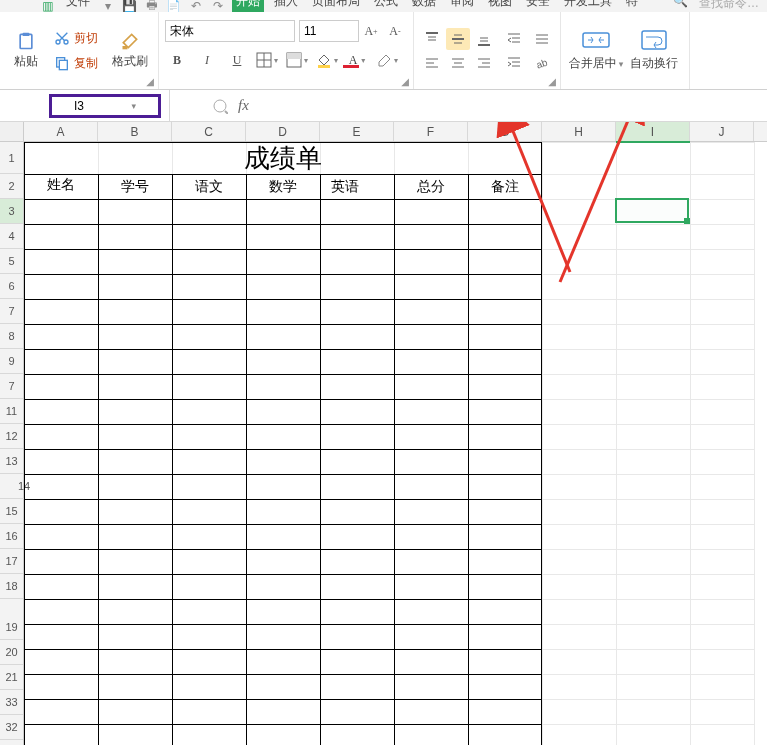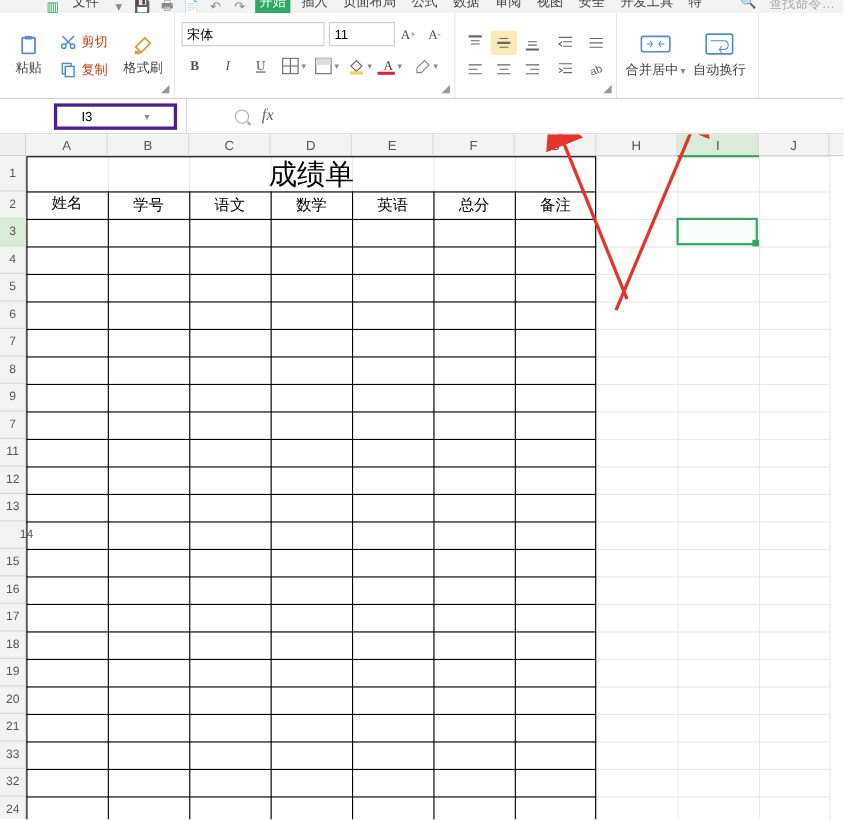--- a/index.html
+++ b/index.html
@@ -533,21 +533,21 @@
       <div class="row-h" style="height: 25px;">9</div>
       <div class="row-h" style="height: 25px;">7</div>
       <div class="row-h" style="height: 25px;">11</div>
       <div class="row-h" style="height: 25px;">12</div>
       <div class="row-h" style="height: 25px;">13</div>
       <div class="row-h" style="height: 25px; padding-left: 24px;">14</div>
       <div class="row-h" style="height: 25px;">15</div>
       <div class="row-h" style="height: 25px;">16</div>
       <div class="row-h" style="height: 25px;">17</div>
       <div class="row-h" style="height: 25px;">18</div>
-      <div class="row-h" style="height: 25px;">19</div>
+      <div class="row-h" style="height: 25px; margin-top: 16px;">19</div>
       <div class="row-h" style="height: 25px;">20</div>
       <div class="row-h" style="height: 25px;">21</div>
       <div class="row-h" style="height: 25px;">33</div>
       <div class="row-h" style="height: 25px;">32</div>
       <div class="row-h" style="height: 25px;">24</div>
     </div>
   <div class="grid" id="grid">
       <div class="gridlines-v" style="left: 0px; top: 0px; width: 1px; height: 632px;"></div>
       <div class="gridlines-v" style="left: 74px; top: 0px; width: 1px; height: 632px;"></div>
       <div class="gridlines-v" style="left: 148px; top: 0px; width: 1px; height: 632px;"></div>
@@ -581,21 +581,21 @@
       <div class="gridlines-h" style="top: 482px; left: 0px; height: 1px; width: 730px;"></div>
       <div class="gridlines-h" style="top: 507px; left: 0px; height: 1px; width: 730px;"></div>
       <div class="gridlines-h" style="top: 532px; left: 0px; height: 1px; width: 730px;"></div>
       <div class="gridlines-h" style="top: 557px; left: 0px; height: 1px; width: 730px;"></div>
       <div class="gridlines-h" style="top: 582px; left: 0px; height: 1px; width: 730px;"></div>
       <div class="cell title-cell" style="left: 0px; top: 0px; width: 518px; height: 32px;">成绩单</div>
       <div class="cell hdr-cell" style="left: 0px; top: 30px; width: 74px; height: 25px;">姓名</div>
       <div class="cell hdr-cell" style="left: 74px; top: 32px; width: 74px; height: 25px;">学号</div>
       <div class="cell hdr-cell" style="left: 148px; top: 32px; width: 74px; height: 25px;">语文</div>
       <div class="cell hdr-cell" style="left: 222px; top: 32px; width: 74px; height: 25px;">数学</div>
-      <div class="cell hdr-cell" style="left: 296px; top: 32px; width: 74px; height: 25px;">英语</div>
+      <div class="cell hdr-cell" style="left: 284px; top: 32px; width: 74px; height: 25px;">英语</div>
       <div class="cell hdr-cell" style="left: 370px; top: 32px; width: 74px; height: 25px;">总分</div>
       <div class="cell hdr-cell" style="left: 444px; top: 32px; width: 74px; height: 25px;">备注</div>
       <div class="tableborder" style="left: 0px; top: 0px; width: 518px; height: 632px;"></div>
       <div class="table-h-line" style="left: 0px; top: 32px; width: 518px;"></div>
       <div class="table-h-line" style="left: 0px; top: 57px; width: 518px;"></div>
       <div class="table-h-line" style="left: 0px; top: 82px; width: 518px;"></div>
       <div class="table-h-line" style="left: 0px; top: 107px; width: 518px;"></div>
       <div class="table-h-line" style="left: 0px; top: 132px; width: 518px;"></div>
       <div class="table-h-line" style="left: 0px; top: 157px; width: 518px;"></div>
       <div class="table-h-line" style="left: 0px; top: 182px; width: 518px;"></div>

